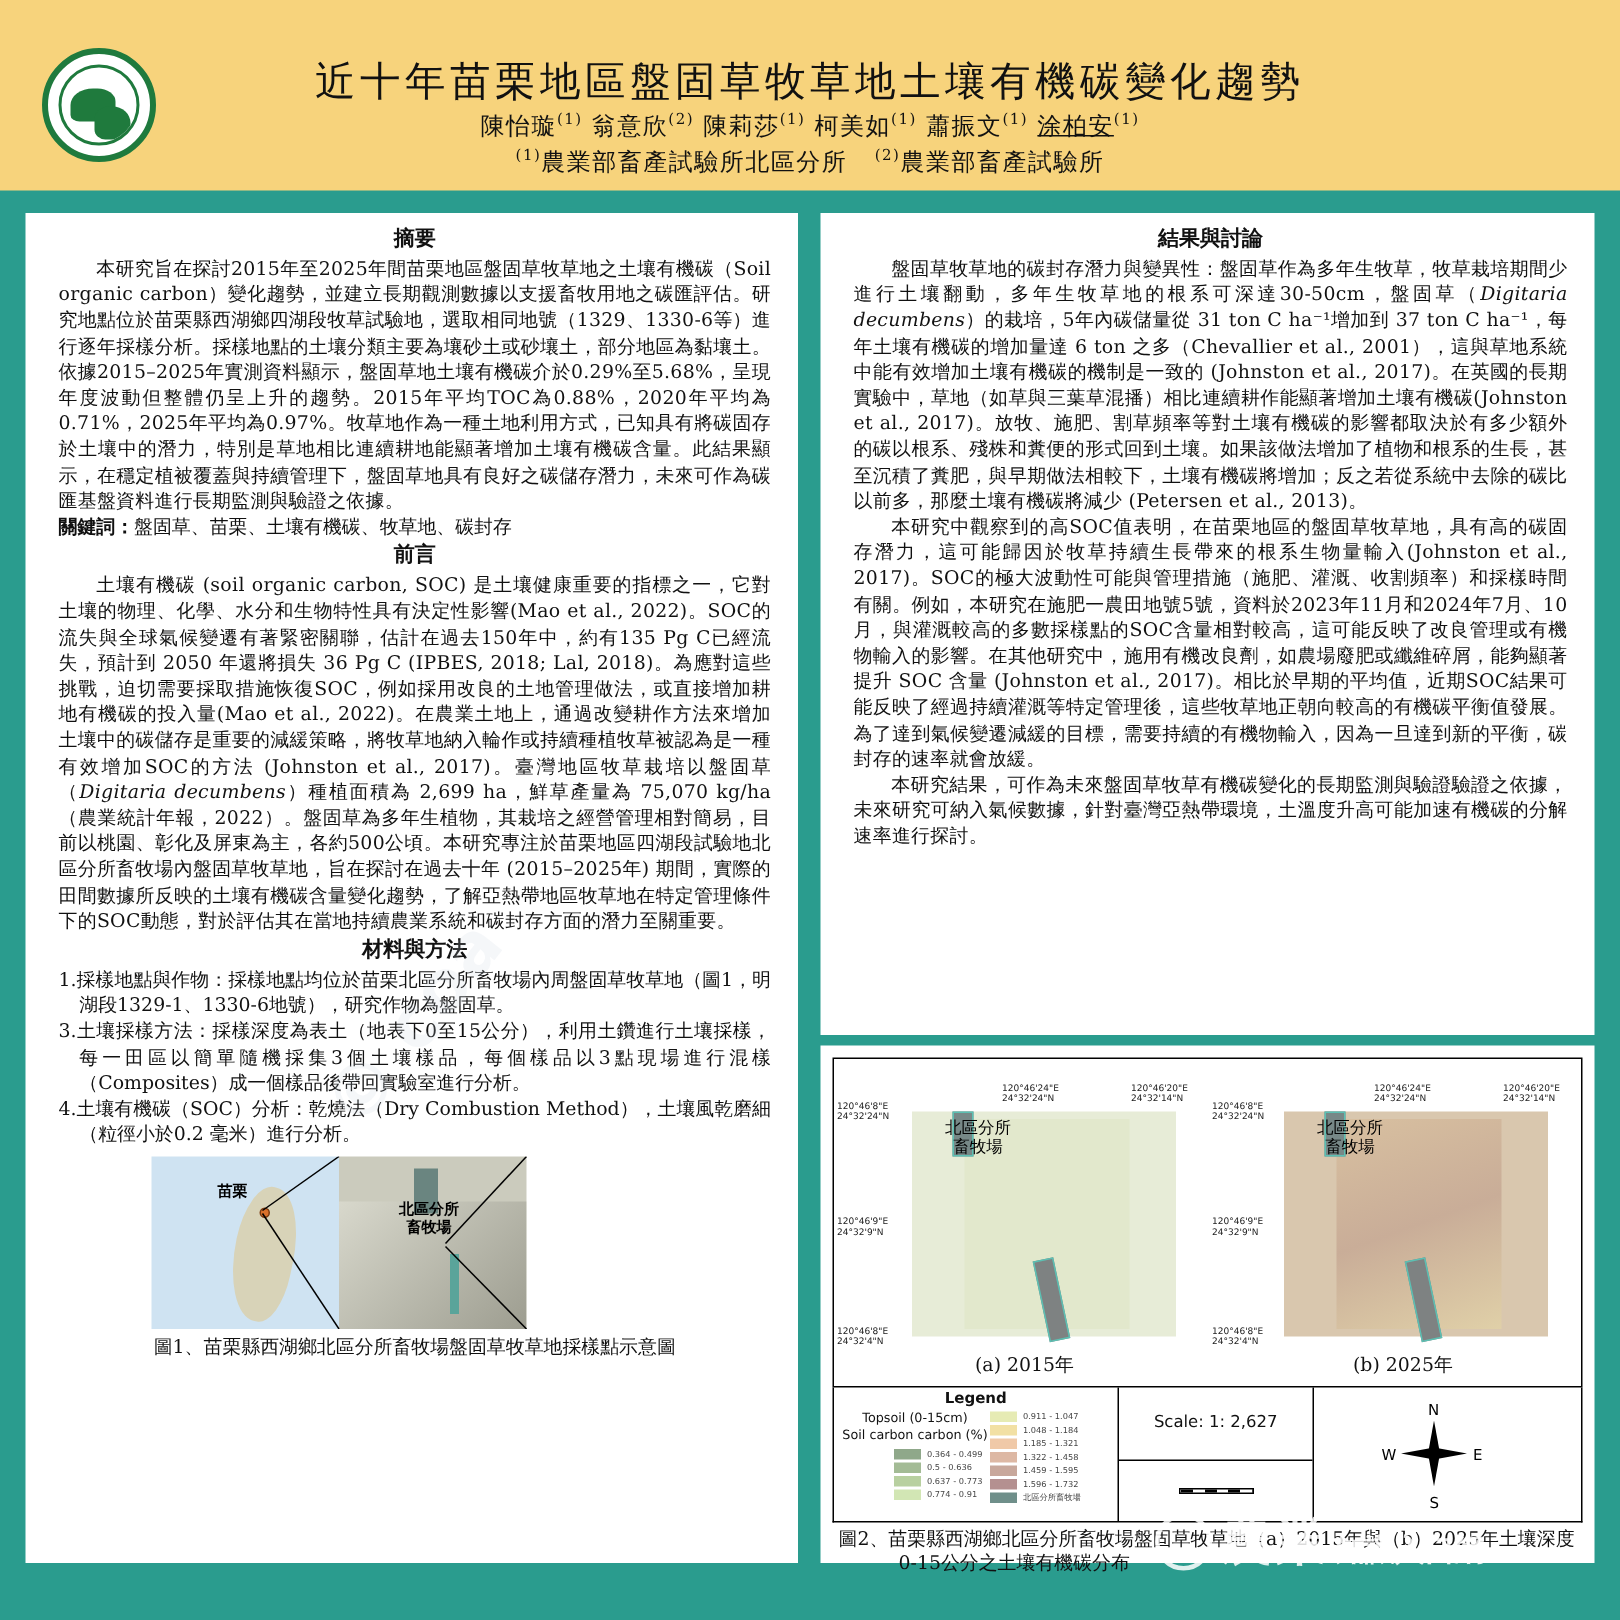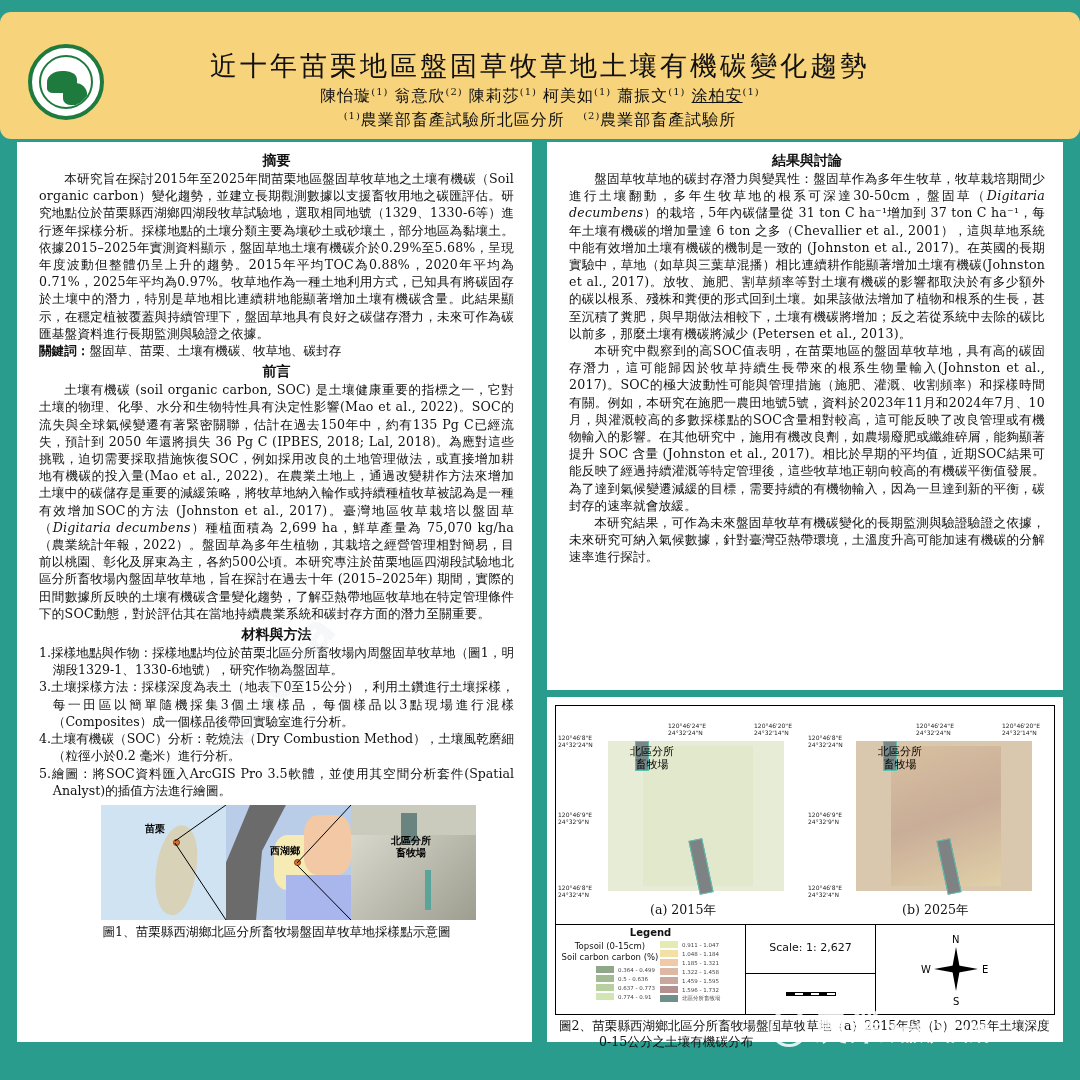--- a/index.html
+++ b/index.html
@@ -1,35 +1,35 @@
 <!DOCTYPE html>
 <html><head>
 <meta charset="utf-8">
 <style>
   * { box-sizing: border-box; margin: 0; padding: 0; }
   html, body { width: 1080px; height: 1080px; overflow: hidden; }
   body { background: #2a9c8e; font-family: "DejaVu Serif", "Liberation Serif", serif; color: #111; position: relative; }
-  .header { position: absolute; left: 0; top: 12px; width: 1080px; height: 127px; background: #f7d37c; border-radius: 11px; }
+  .header { position: absolute; left: 0; top: 0; width: 1080px; height: 127px; background: #f7d37c; }
   .logo { position: absolute; left: 28px; top: 32px; width: 76px; height: 76px; border-radius: 50%; background: #fff; border: 4px solid #1f7a3d; display: flex; align-items: center; justify-content: center; }
   .logo-inner { width: 54px; height: 54px; border-radius: 50%; background: #fff; border: 2px solid #1f7a3d; position: relative; overflow: hidden; }
   .logo-inner .shape1 { position: absolute; left: 6px; top: 14px; width: 30px; height: 22px; background: #1f7a3d; border-radius: 50% 40% 30% 20%; }
   .logo-inner .shape2 { position: absolute; left: 22px; top: 26px; width: 24px; height: 22px; background: #1f7a3d; border-radius: 40% 50% 20% 30%; }
   .title { position: absolute; left: 120px; top: 36px; width: 840px; text-align: center; font-size: 27px; letter-spacing: 3px; font-weight: normal; font-family: "DejaVu Serif", serif; }
   .authors { position: absolute; left: 120px; top: 74px; width: 840px; text-align: center; font-size: 16px; letter-spacing: 1px; }
   .authors sup { font-size: 10px; }
   .authors .corr { text-decoration: underline; }
   .affil { position: absolute; left: 120px; top: 98px; width: 840px; text-align: center; font-size: 16px; letter-spacing: 1px; }
   .affil sup { font-size: 10px; }
 
   .panel { position: absolute; background: #fff; }
   .panel-left { left: 17px; top: 142px; width: 515px; height: 900px; padding: 6px 18px 0 22px; }
   .panel-rt { left: 547px; top: 142px; width: 516px; height: 548px; padding: 6px 18px 0 22px; }
   .panel-rb { left: 547px; top: 697px; width: 516px; height: 345px; padding: 8px 8px 0 8px; }
 
-  .sec-title { text-align: center; font-size: 14px; font-weight: bold; line-height: 20px; margin-top: 2px; }
+  .sec-title { text-align: center; font-size: 14px; font-weight: bold; line-height: 20px; margin-top: 2px; font-family: Liberation Mono, monospace; }
   p.body { font-size: 12.6px; line-height: 17.2px; text-align: justify; text-indent: 2em; letter-spacing: 0.2px; }
   p.kw { font-size: 12.6px; line-height: 17.2px; }
   p.kw b { font-weight: bold; }
   ol.methods { list-style: none; font-size: 12.6px; line-height: 17.2px; }
   ol.methods li { padding-left: 1.1em; text-indent: -1.1em; text-align: justify; }
   i { font-style: italic; }
 
   .fig1 { display: flex; margin: 6px 0 0 62px; height: 115px; width: 377px; position: relative; }
   .fig1 .m { width: 125px; height: 115px; position: relative; overflow: hidden; }
   .m1 { background: #cfe3f2; }
@@ -111,36 +111,27 @@
   <p class="kw"><b>關鍵詞：</b><span>盤固草、苗栗、土壤有機碳、牧草地、碳封存</span></p>
 
   <div class="sec-title">前言</div>
   <p class="body"><span>土壤有機碳 (soil organic carbon, SOC) 是土壤健康重要的指標之一，它對土壤的物理、化學、水分和生物特性具有決定性影響(Mao et al., 2022)。SOC的流失與全球氣候變遷有著緊密關聯，估計在過去150年中，約有135 Pg C已經流失，預計到 2050 年還將損失 36 Pg C (IPBES, 2018; Lal, 2018)。為應對這些挑戰，迫切需要採取措施恢復SOC，例如採用改良的土地管理做法，或直接增加耕地有機碳的投入量(Mao et al., 2022)。在農業土地上，通過改變耕作方法來增加土壤中的碳儲存是重要的減緩策略，將牧草地納入輪作或持續種植牧草被認為是一種有效增加SOC的方法 (Johnston et al., 2017)。臺灣地區牧草栽培以盤固草（</span><i>Digitaria decumbens</i><span>）種植面積為 2,699 ha，鮮草產量為 75,070 kg/ha（農業統計年報，2022）。盤固草為多年生植物，其栽培之經營管理相對簡易，目前以桃園、彰化及屏東為主，各約500公頃。本研究專注於苗栗地區四湖段試驗地北區分所畜牧場內盤固草牧草地，旨在探討在過去十年 (2015–2025年) 期間，實際的田間數據所反映的土壤有機碳含量變化趨勢，了解亞熱帶地區牧草地在特定管理條件下的SOC動態，對於評估其在當地持續農業系統和碳封存方面的潛力至關重要。</span></p>
 
   <div class="sec-title">材料與方法</div>
   <ol class="methods">
     <li>1.採樣地點與作物：採樣地點均位於苗栗北區分所畜牧場內周盤固草牧草地（圖1，明湖段1329-1、1330-6地號），研究作物為盤固草。</li>
     <li>3.土壤採樣方法：採樣深度為表土（地表下0至15公分），利用土鑽進行土壤採樣，每一田區以簡單隨機採集3個土壤樣品，每個樣品以3點現場進行混樣（Composites）成一個樣品後帶回實驗室進行分析。</li>
     <li>4.土壤有機碳（SOC）分析：乾燒法（Dry Combustion Method），土壤風乾磨細（粒徑小於0.2 毫米）進行分析。</li>
-    <li>5.繪圖：將SOC資料匯入ArcGIS Pro 3.5軟體，並使用其空間分析套件(Spatial Analyst)的插值方法進行繪圖。</li>
   </ol>
 
   <div class="fig1">
     <div class="m m1">
       <div class="land"></div>
       <div class="pin" style="left:72px; top:34px;"></div>
       <div class="maplabel" style="left:44px; top:18px;">苗栗</div>
-    </div>
-    <div class="m m2">
-      <div class="dark"></div>
-        <div class="yel"></div>
-        <div class="org"></div>
-        <div class="blu"></div>
-      <div class="pin" style="left:68px; top:54px;"></div>
-      <div class="maplabel" style="left:44px; top:40px;">西湖鄉</div>
     </div>
     <div class="m m3">
       <div class="shade"></div>
         <div class="patch"></div>
         <div class="strip"></div>
       <div class="maplabel" style="left:40px; top:30px;"><span>北區分所</span><br><span>畜牧場</span></div>
     </div>
     <svg style="position:absolute;left:0;top:0;" width="377" height="115">
       <line x1="74" y1="36" x2="125" y2="0" stroke="#000" stroke-width="1"></line>
       <line x1="74" y1="38" x2="125" y2="115" stroke="#000" stroke-width="1"></line>

